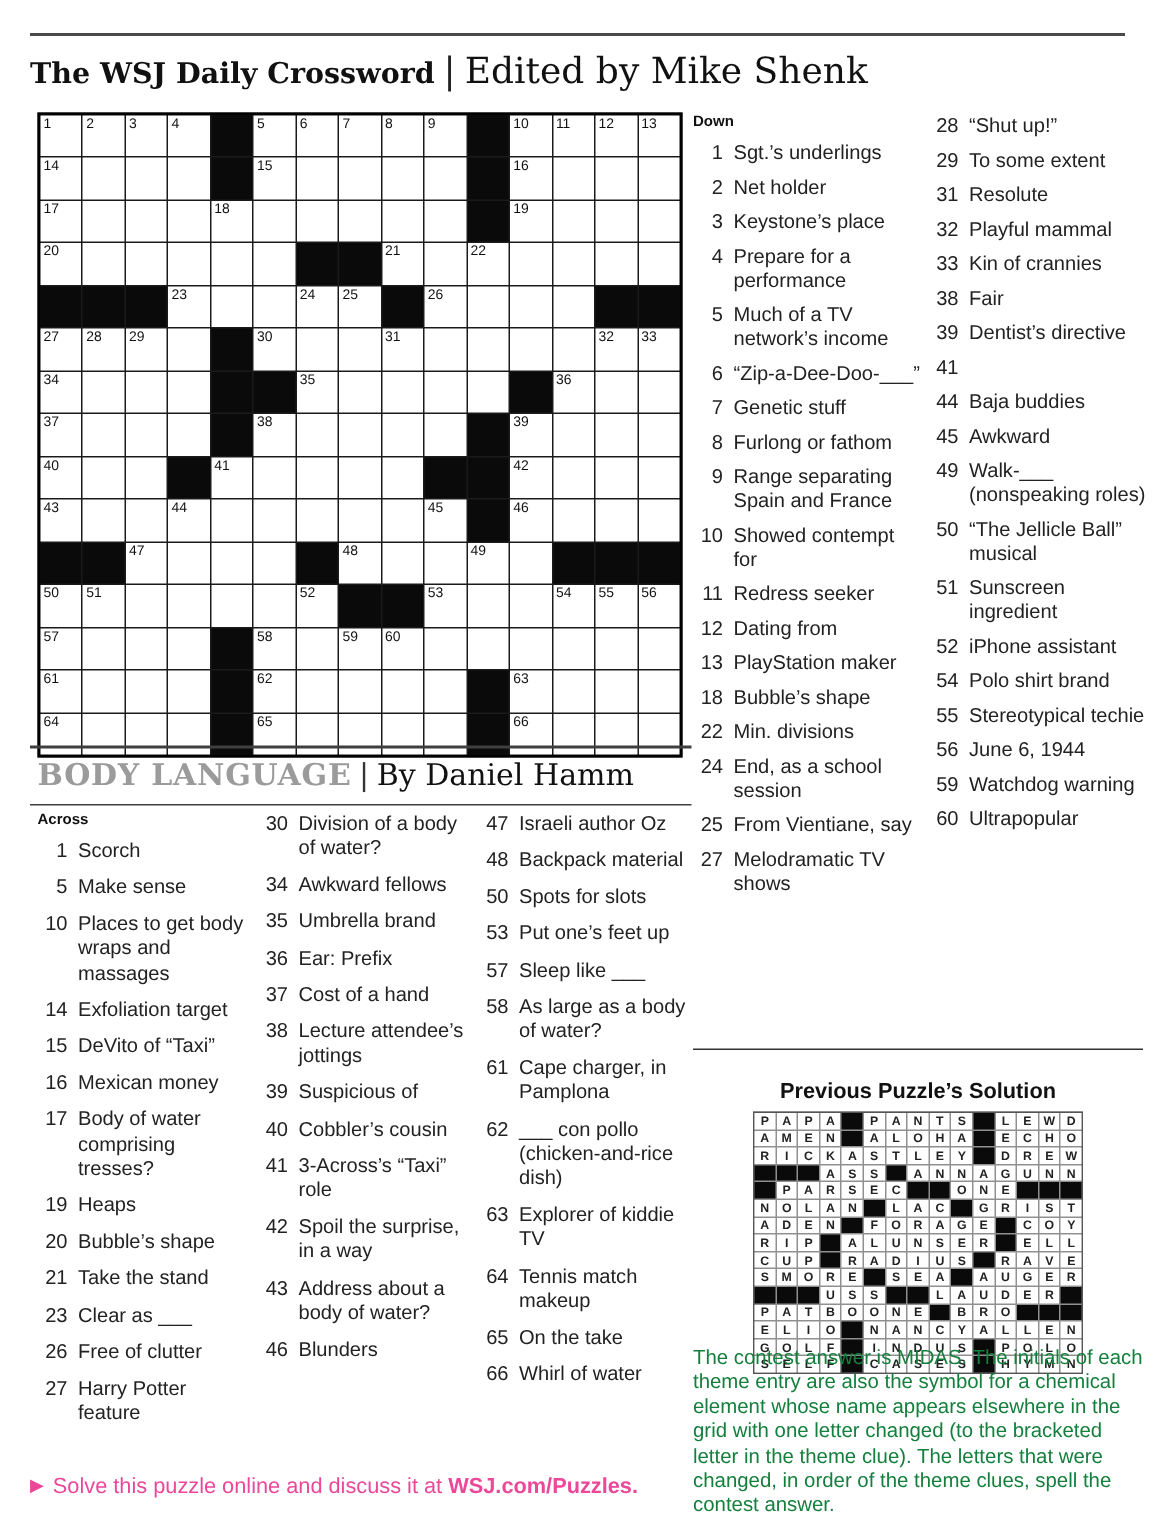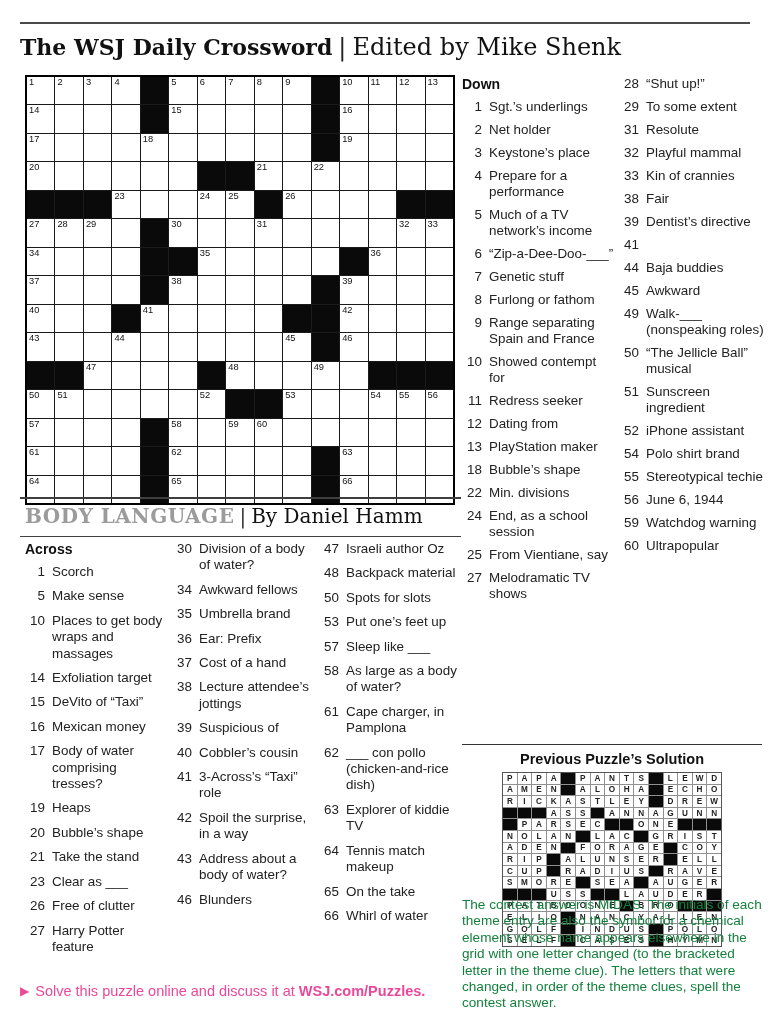--- a/index.html
+++ b/index.html
@@ -1,55 +1,55 @@
 <!DOCTYPE html>
 <html><head>
 <meta charset="utf-8">
 <style>
   html,body{margin:0;padding:0;background:#fff;}
   .page{position:relative;width:770px;height:1024px;background:#fff;overflow:hidden;
         font-family:"Liberation Sans",sans-serif;color:#1a1a1a;}
 
   
   .masthead{position:absolute;left:20px;top:22px;width:730px;border-top:2px solid #4a4a4a;padding-top:9px;}
-  .masthead .mtitle{font-family:"DejaVu Serif",serif;font-weight:bold;font-size:22px;color:#111;}
+  .masthead .mtitle{font-family:"DejaVu Serif",serif;font-weight:bold;font-size:19px;color:#111;}
   .masthead .msep{font-family:"DejaVu Serif",serif;font-weight:normal;font-size:24px;color:#222;padding:0 6px;}
   .masthead .msub{font-family:"DejaVu Serif",serif;font-weight:normal;font-size:24px;color:#111;margin-top:46px;}
 
   
   .xgrid{position:absolute;left:25px;top:75px;width:426px;height:426px;border:2px solid #000;
          background:#1a1a1a;display:grid;grid-template-columns:repeat(15,1fr);
          grid-template-rows:repeat(15,1fr);gap:1px;}
   .xgrid .cell{background:#fff;position:relative;}
   .xgrid .cell.black{background:#0a0a0a;}
   .xgrid .cnum{position:absolute;top:0;left:2px;font-size:9.3px;line-height:11px;color:#111;}
 
   
   .ptitle{position:absolute;left:20px;top:497px;width:436px;border-top:2px solid #3f3f3f;
           border-bottom:1.5px solid #3f3f3f;padding:5px 0 8px 5px;}
   .ptitle .tname{font-family:"DejaVu Serif",serif;font-weight:bold;font-size:20px;color:#9b9b9b;letter-spacing:0.5px;}
   .ptitle .tsep{font-family:"DejaVu Serif",serif;font-size:20px;color:#333;padding:0 5px;}
   .ptitle .tby{font-family:"DejaVu Serif",serif;font-size:20px;color:#111;}
 
   
-  .clhead{font-size:14px;font-weight:bold;color:#111;margin:0 0 7px 0;}
+  .clhead{font-size:10px;font-weight:bold;color:#111;margin:0 0 7px 0;}
   .clue{display:flex;margin-bottom:8px;font-size:13.4px;line-height:16.4px;color:#222;}
   .clue .cn{width:20px;text-align:right;flex:none;margin-right:7px;}
   .clue .ct{flex:1;}
 
   .across{position:absolute;left:25px;top:541px;width:432px;display:flex;}
   .across .col{width:138px;margin-right:9px;}
   .across .col:last-child{margin-right:0;width:138px;}
 
   .downcol1{position:absolute;left:462px;top:76px;width:152px;}
   .downcol2{position:absolute;left:619px;top:76px;width:151px;}
   .downcol1 .clue,.downcol2 .clue{margin-bottom:7px;line-height:16px;}
 
   
-  .solution{position:absolute;left:462px;top:699px;width:300px;border-top:1.5px solid #333;padding-top:6px;margin-top:45px;}
+  .solution{position:absolute;left:462px;top:699px;width:300px;border-top:1.5px solid #333;padding-top:20px;}
   .solution .stitle{text-align:center;font-weight:bold;font-size:14.5px;color:#111;}
   .sgrid{display:grid;grid-template-columns:repeat(15,13.6px);grid-auto-rows:10.6px;gap:1px;
          background:#909090;border:1.5px solid #555;width:max-content;margin:5px auto 0;}
   .sgrid .scell{background:#fff;display:flex;align-items:center;justify-content:center;
                 font-size:8.2px;font-weight:bold;color:#222;}
   .sgrid .scell.black{background:#0a0a0a;}
 
   .contest{position:absolute;left:462px;top:897px;width:306px;font-size:13.6px;line-height:16.4px;color:#15803d;}
 
   .footer{position:absolute;left:20px;top:983px;width:440px;font-size:14.5px;color:#ec4899;}

